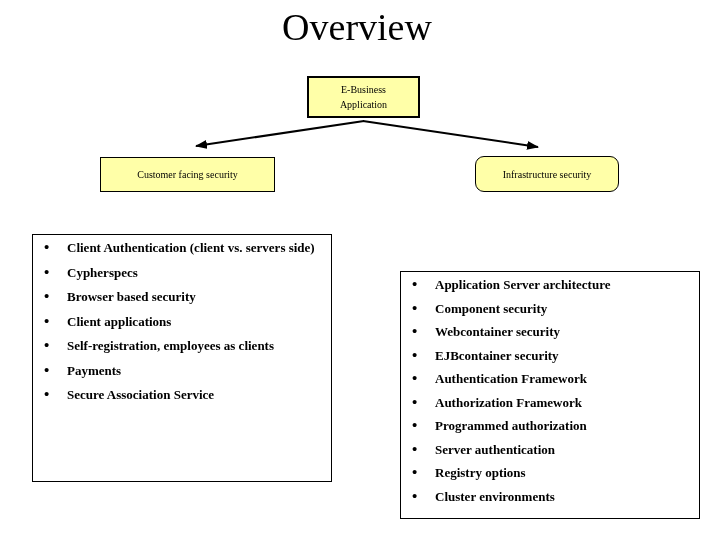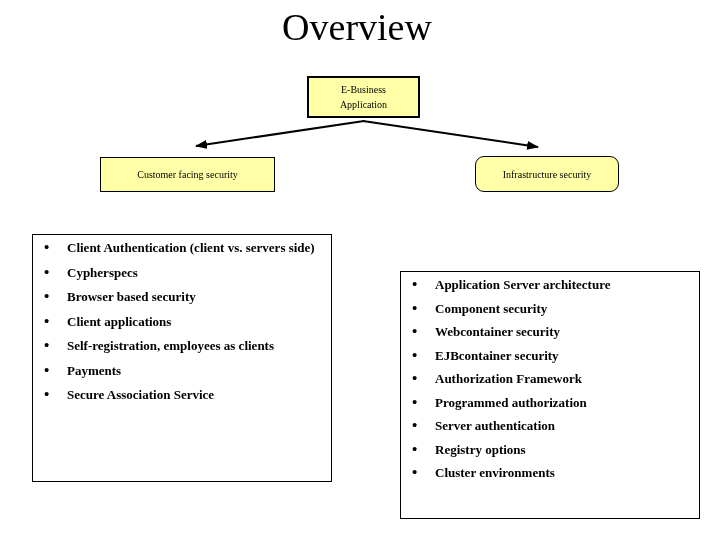--- a/index.html
+++ b/index.html
@@ -157,20 +157,21 @@
     <ul>
 
         <li><span>Application Server architecture</span></li>
 
         <li><span>Component security</span></li>
 
         <li><span>Webcontainer security</span></li>
 
         <li><span>EJBcontainer security</span></li>
 
+        <li><span>Authentication Framework</span></li>
 
         <li><span>Authorization Framework</span></li>
 
         <li><span>Programmed authorization</span></li>
 
         <li><span>Server authentication</span></li>
 
         <li><span>Registry options</span></li>
 
         <li><span>Cluster environments</span></li>

